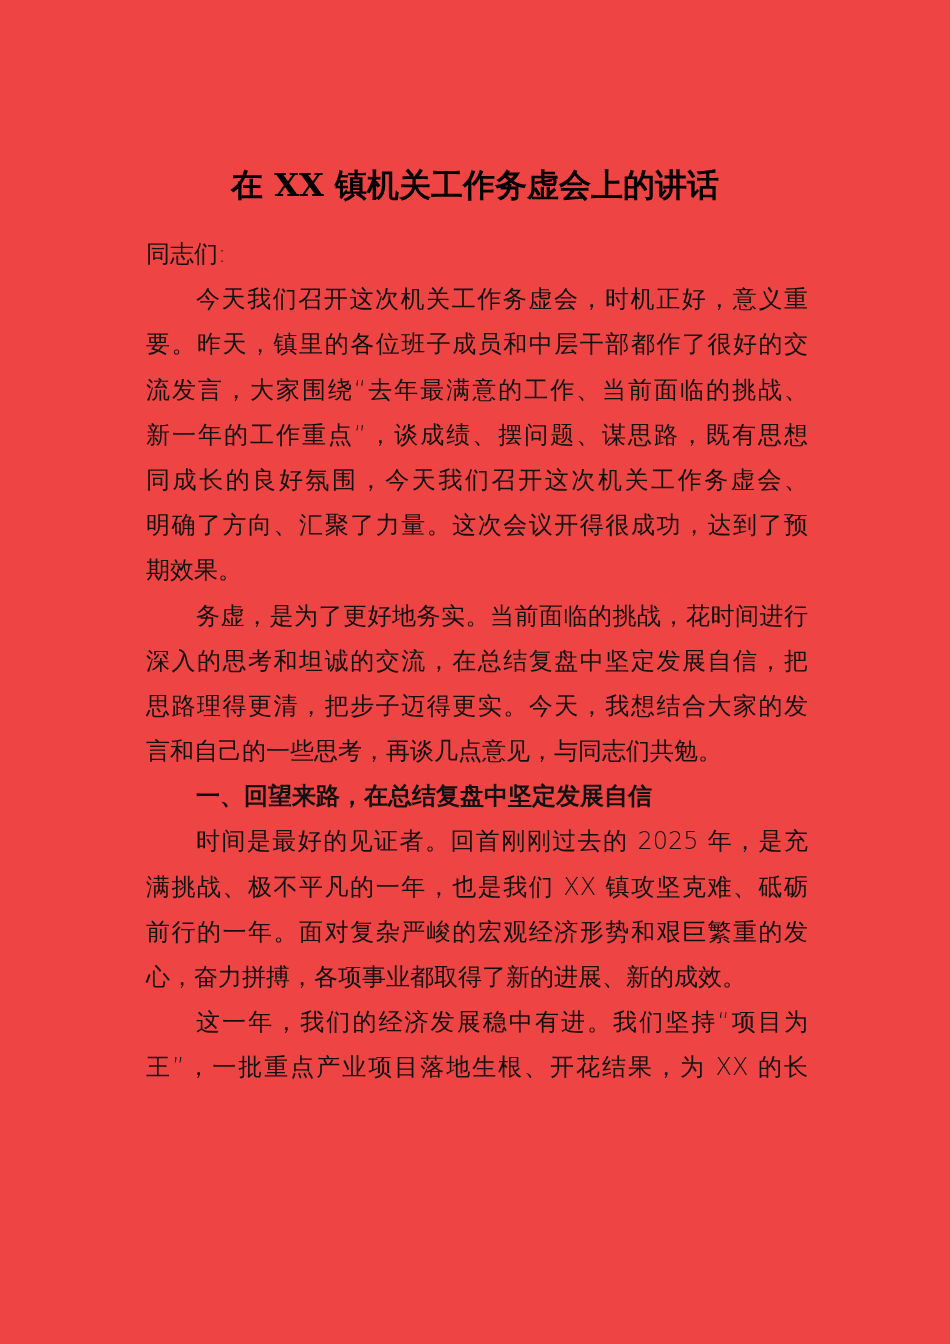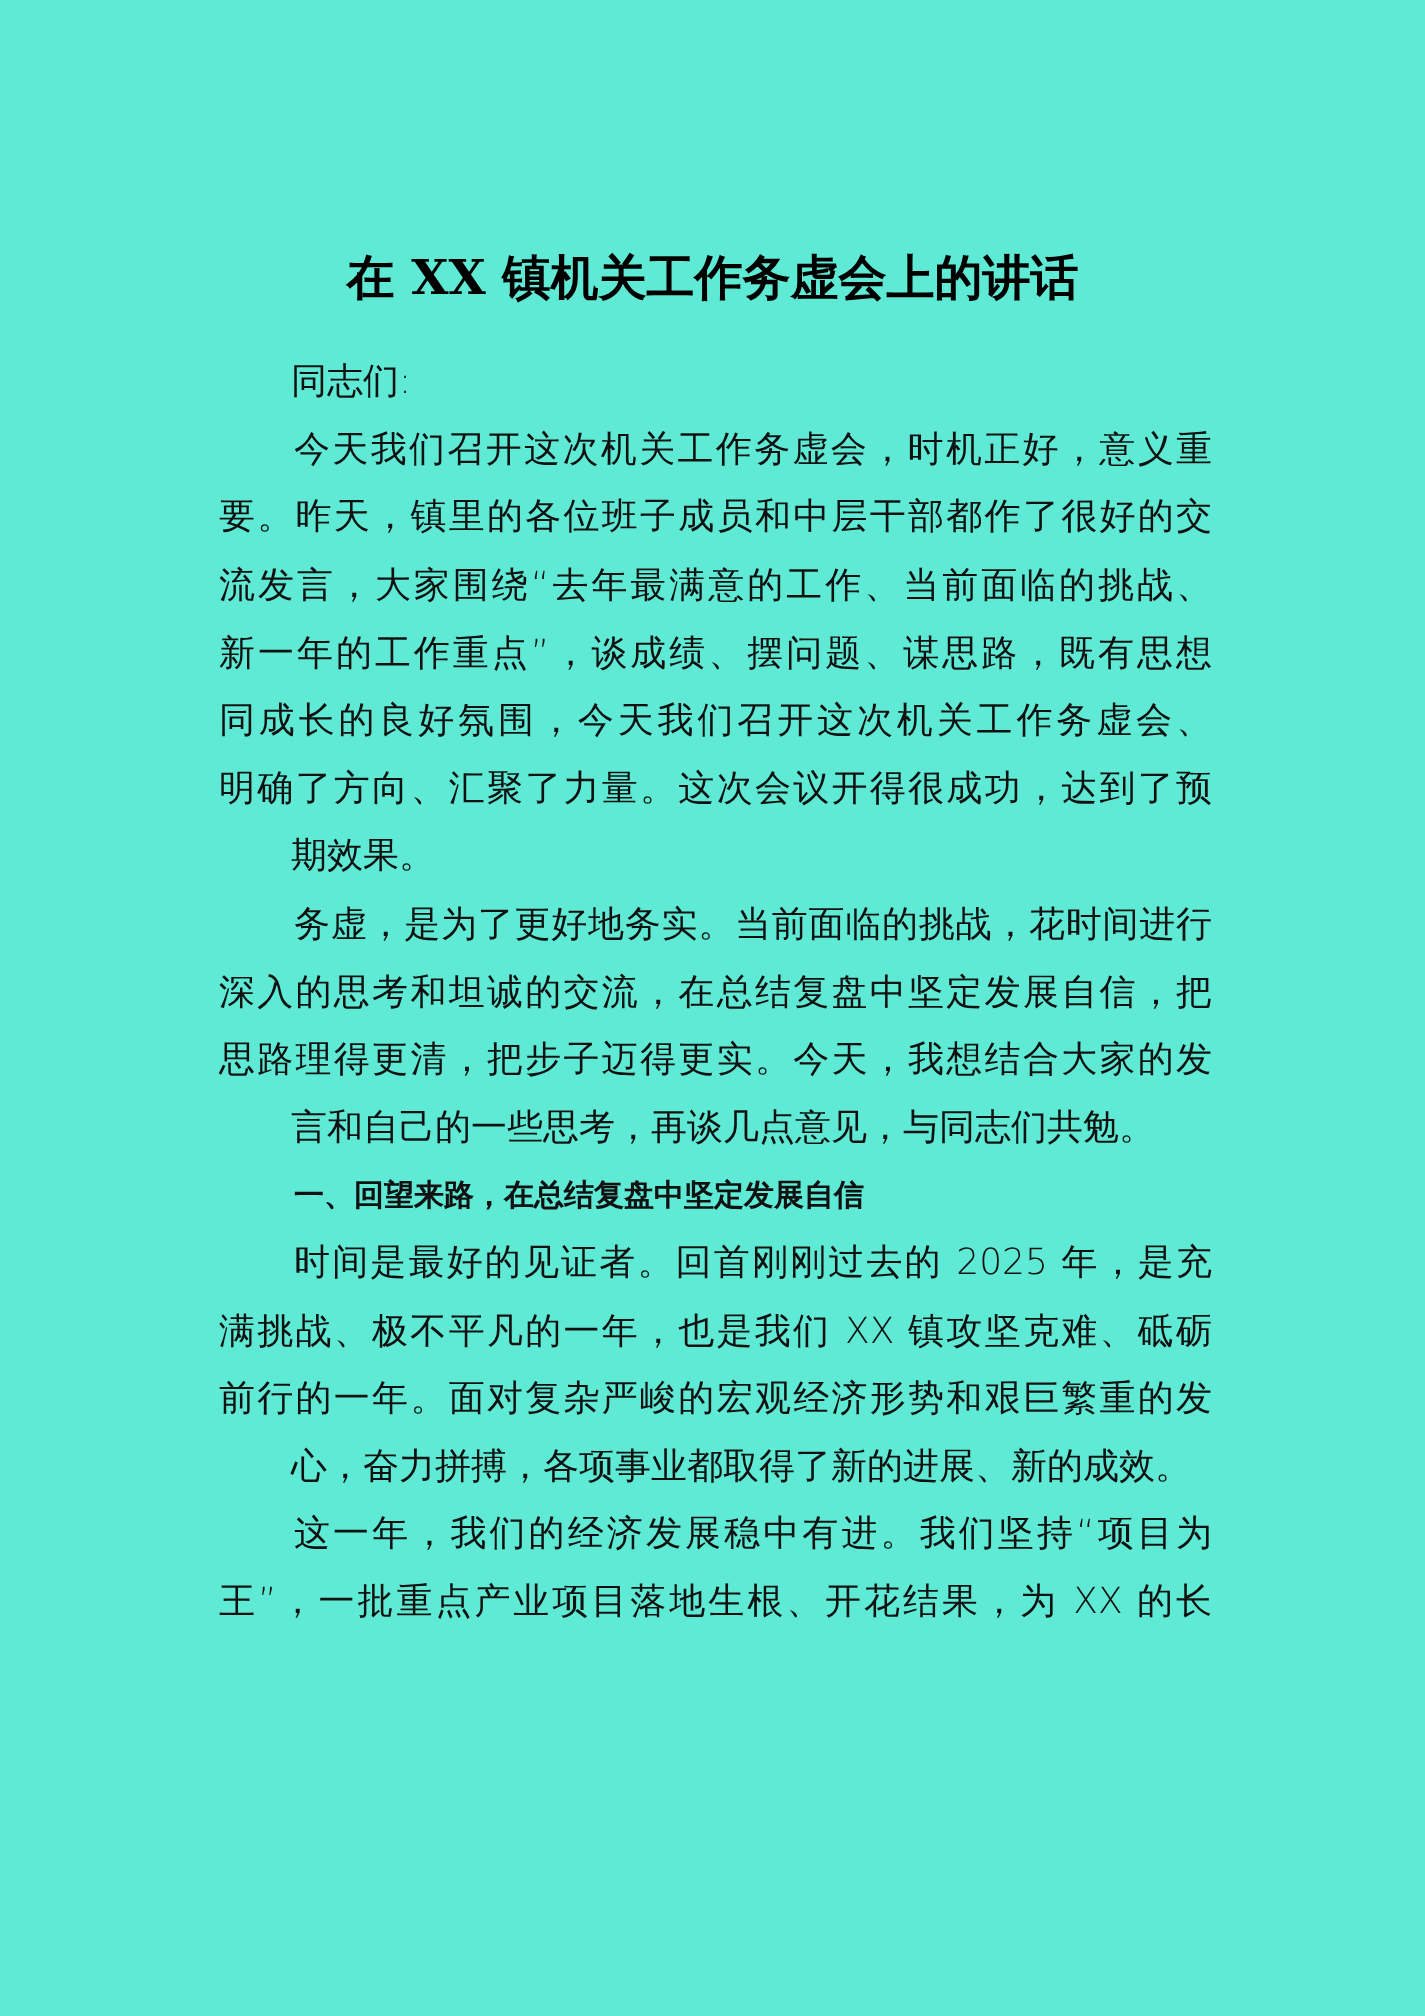--- a/index.html
+++ b/index.html
@@ -1,38 +1,38 @@
 <!DOCTYPE html>
 <html><head>
   <meta charset="utf-8">
   <style>
     html, body { margin: 0; padding: 0; background: #ffffff; }
     body { width: 950px; height: 1344px; position: relative; overflow: hidden; }
-    .page { position: absolute; left: 0; top: 0; width: 950px; height: 1344px; background: #5eead4; }
+    .page { position: absolute; left: 0; top: 0; width: 950px; height: 1344px; background: #ef4444; }
     .title {
       position: absolute; left: 0; top: 162px; width: 950px; text-align: center;
       font-family: "DejaVu Serif", "Liberation Serif", serif;
       font-weight: bold; font-size: 32px; color: #000; letter-spacing: 0px;
       line-height: 46px;
     }
     .body {
       position: absolute; left: 146px; top: 232px; width: 662px;
       font-family: "DejaVu Sans", "Liberation Sans", sans-serif;
       font-size: 24px; color: #111; 
     }
     .line {
       height: 45.2px; line-height: 45.2px; white-space: nowrap;
       text-align: justify; text-align-last: justify;
       font-weight: 300;
     }
-    .line.last { text-align-last: left; margin-left: 48px; }
+    .line.last { text-align-last: left; }
     .line.indent { padding-left: 50px; }
     .heading {
       font-weight: bold; text-align-last: left; padding-left: 50px;
-      font-size: 20px;
+      font-size: 24px;
     }
   </style>
 </head>
 <body>
 
 <div class="page">
   <div class="title">在 XX 镇机关工作务虚会上的讲话</div>
 
   <div class="body">
     <div class="line last">同志们:</div>

